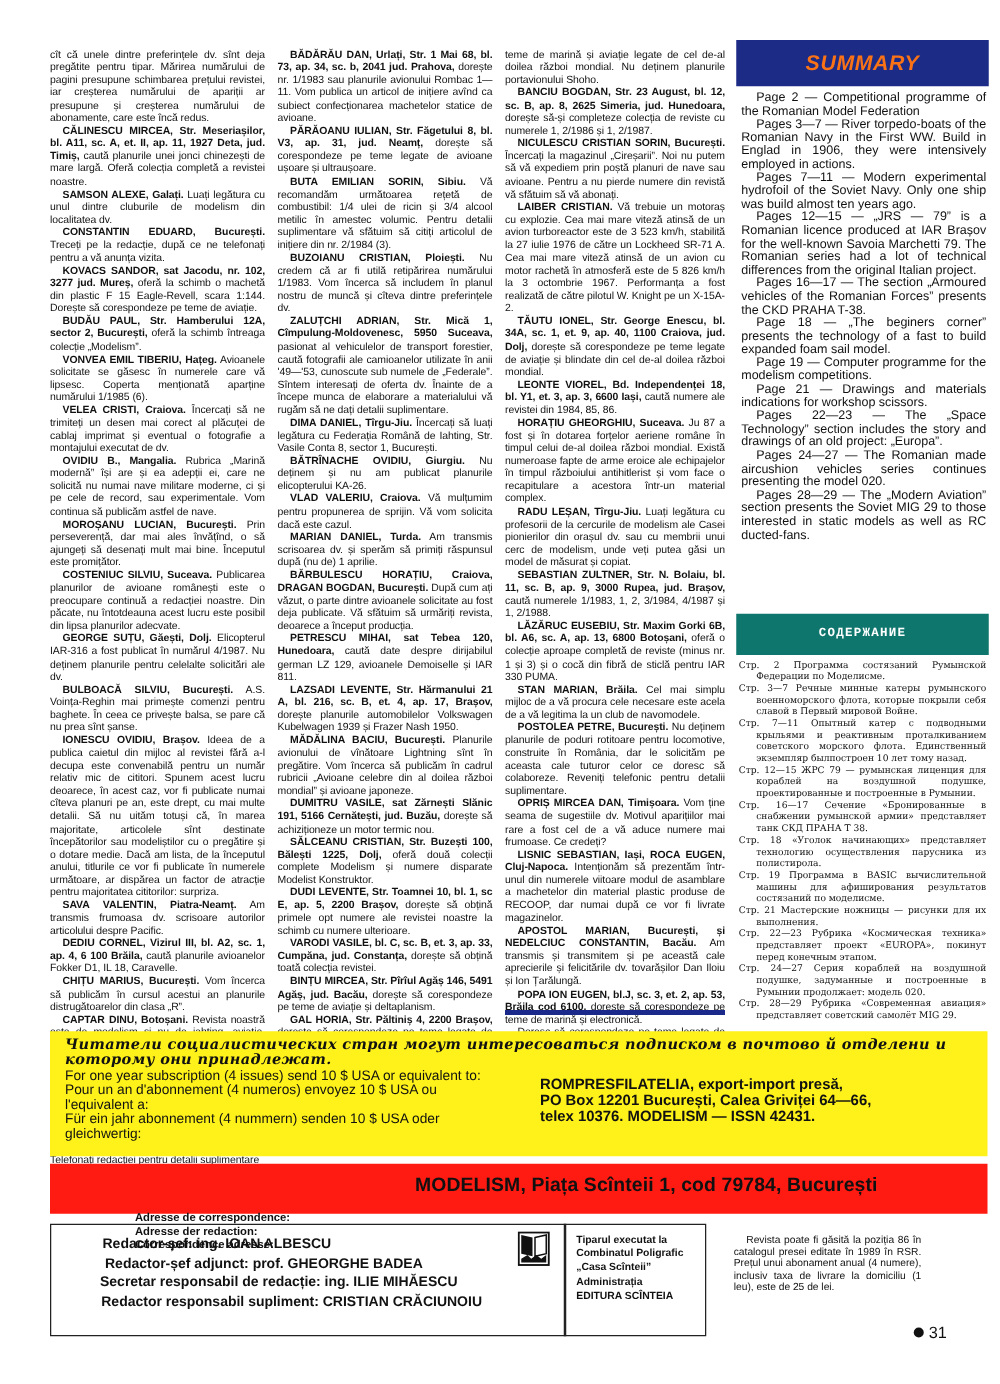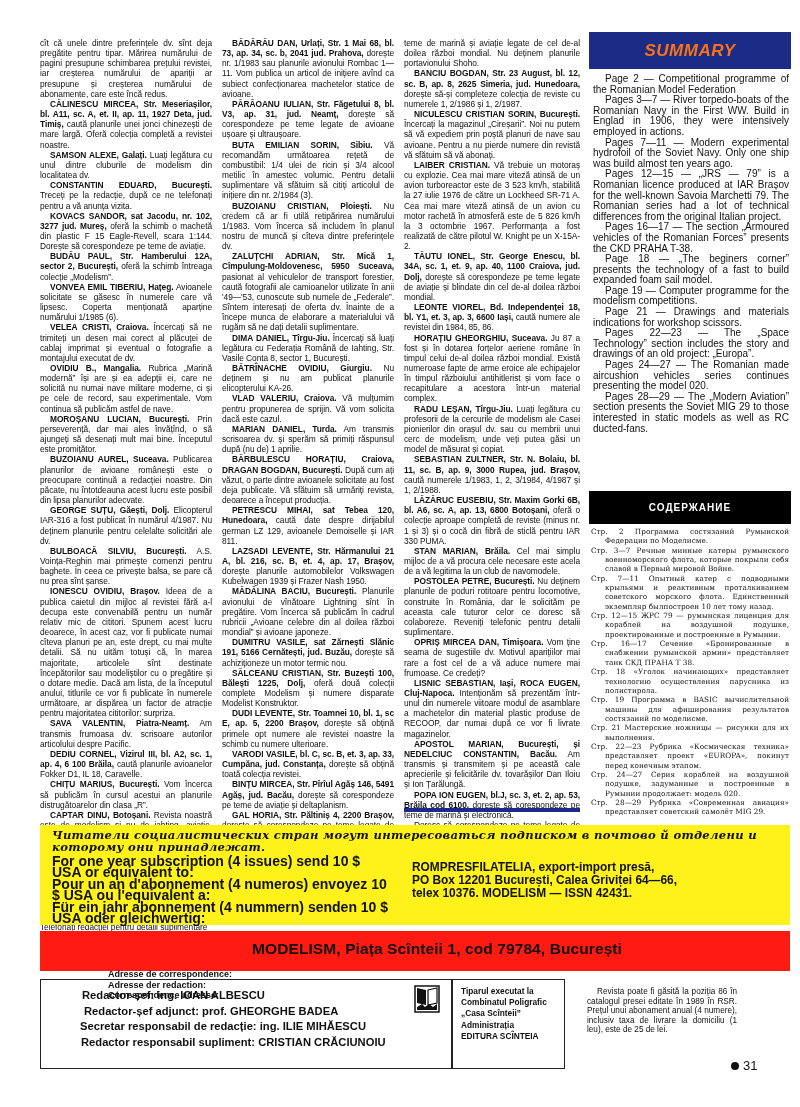--- a/index.html
+++ b/index.html
@@ -25,55 +25,55 @@
     position: absolute; left: 589px; top: 32px; width: 202px; height: 37px; background: #1c2b86;
     color: #f97316; font-weight: bold; font-style: italic; font-size: 17px; letter-spacing: 0.5px;
     display: flex; align-items: center; justify-content: center;
   }
   .summary {
     position: absolute; left: 593px; top: 74px; width: 196px;
     font-size: 10px; line-height: 10.6px; text-align: justify;
   }
   .summary p { margin: 0; text-indent: 12px; }
   .soder-head {
-    position: absolute; left: 589px; top: 491px; width: 202px; height: 33px; background: #000000;
-    color: #fff; font-family: Liberation Sans, sans-serif; font-weight: bold; font-size: 10px; letter-spacing: 1px;
+    position: absolute; left: 589px; top: 491px; width: 202px; height: 33px; background: #0f766e;
+    color: #fff; font-family: Liberation Mono, monospace; font-weight: bold; font-size: 10px; letter-spacing: 1px;
     display: flex; align-items: center; justify-content: center;
   }
   .soder {
     position: absolute; left: 591px; top: 527px; width: 198px;
     font-family: "DejaVu Serif", serif; font-size: 7.3px; line-height: 9.35px; text-align: justify;
   }
   .soder p { margin: 0; padding-left: 14px; text-indent: -14px; }
   
   .yellow {
     position: absolute; left: 40px; top: 825px; width: 750px; height: 100px; background: #fff21a;
   }
   .ru-line {
     position: absolute; left: 52px; top: 829px; width: 720px;
     font-family: "DejaVu Serif", serif; font-weight: bold; font-size: 11.6px; line-height: 12px; letter-spacing: 0.3px; font-style: italic;
   }
   .sub-lines {
     position: absolute; left: 52px; top: 856px; width: 340px;
-    font-weight: bold; font-size: 14px; line-height: 11.4px;
+    font-weight: normal; font-size: 11px; line-height: 11.4px;
   }
   .rom {
-    position: absolute; left: 412px; top: 861px; width: 360px;
+    position: absolute; left: 432px; top: 861px; width: 360px;
     font-weight: bold; font-size: 11.9px; line-height: 13px;
   }
   
   .red {
     position: absolute; left: 40px; top: 931px; width: 750px; height: 40px; background: #ff1a12;
   }
   .addr-labels {
     position: absolute; left: 108px; top: 959px; width: 180px;
     font-weight: bold; font-size: 9px; line-height: 10.6px; margin-top: 10px;
   }
   .addr-main {
-    position: absolute; left: 252px; top: 940px; width: 530px; text-align: left;
+    position: absolute; left: 252px; top: 940px; width: 530px; text-align: center;
     font-weight: bold; font-size: 15.5px; letter-spacing: 0.1px;
   }
   .mast-lines {
     position: absolute; left: 82px; top: 988px; width: 320px;
     font-weight: bold; font-size: 11.2px; line-height: 15.6px; white-space: nowrap;
   }
   .logo {
     position: absolute; left: 414px; top: 985px; width: 26px; height: 28px;
   }
   .print-text {
@@ -105,21 +105,21 @@
     <p class="entry noindent"><span>cît că unele dintre preferințele dv. sînt deja pregătite pentru tipar. Mărirea numărului de pagini presupune schimbarea prețului revistei, iar creșterea numărului de apariții ar presupune și creșterea numărului de abonamente, care este încă redus.</span></p>
     <p class="entry"><b>CĂLINESCU MIRCEA, Str. Meseriașilor, bl. A11, sc. A, et. II, ap. 11, 1927 Deta, jud. Timiș,</b><span> caută planurile unei jonci chinezești de mare largă. Oferă colecția completă a revistei noastre.</span></p>
     <p class="entry"><b>SAMSON ALEXE, Galați.</b><span> Luați legătura cu unul dintre cluburile de modelism din localitatea dv.</span></p>
     <p class="entry"><b>CONSTANTIN EDUARD, București.</b><span> Treceți pe la redacție, după ce ne telefonați pentru a vă anunța vizita.</span></p>
     <p class="entry"><b>KOVACS SANDOR, sat Jacodu, nr. 102, 3277 jud. Mureș,</b><span> oferă la schimb o machetă din plastic F 15 Eagle-Revell, scara 1:144. Dorește să corespondeze pe teme de aviație.</span></p>
     <p class="entry"><b>BUDĂU PAUL, Str. Hamberului 12A, sector 2, București,</b><span> oferă la schimb întreaga colecție „Modelism”.</span></p>
     <p class="entry"><b>VONVEA EMIL TIBERIU, Hațeg.</b><span> Avioanele solicitate se găsesc în numerele care vă lipsesc. Coperta menționată aparține numărului 1/1985 (6).</span></p>
     <p class="entry"><b>VELEA CRISTI, Craiova.</b><span> Încercați să ne trimiteți un desen mai corect al plăcuței de cablaj imprimat și eventual o fotografie a montajului executat de dv.</span></p>
     <p class="entry"><b>OVIDIU B., Mangalia.</b><span> Rubrica „Marină modernă” își are și ea adepții ei, care ne solicită nu numai nave militare moderne, ci și pe cele de record, sau experimentale. Vom continua să publicăm astfel de nave.</span></p>
     <p class="entry"><b>MOROȘANU LUCIAN, București.</b><span> Prin perseverență, dar mai ales învățînd, o să ajungeți să desenați mult mai bine. Începutul este promițător.</span></p>
-    <p class="entry"><b>BUZOIANU AUREL, Suceava.</b><span> Publicarea planurilor de avioane românești este o preocupare continuă a redacției noastre. Din păcate, nu întotdeauna acest lucru este posibil din lipsa planurilor adecvate.</span></p>
+    <p class="entry"><b>COSTENIUC SILVIU, Suceava.</b><span> Publicarea planurilor de avioane românești este o preocupare continuă a redacției noastre. Din păcate, nu întotdeauna acest lucru este posibil din lipsa planurilor adecvate.</span></p>
     <p class="entry"><b>GEORGE SUȚU, Găești, Dolj.</b><span> Elicopterul IAR-316 a fost publicat în numărul 4/1987. Nu deținem planurile pentru celelalte solicitări ale dv.</span></p>
     <p class="entry"><b>BULBOACĂ SILVIU, București.</b><span> A.S. Voința-Reghin mai primește comenzi pentru baghete. În ceea ce privește balsa, se pare că nu prea sînt șanse.</span></p>
     <p class="entry"><b>IONESCU OVIDIU, Brașov.</b><span> Ideea de a publica caietul din mijloc al revistei fără a-l decupa este convenabilă pentru un număr relativ mic de cititori. Spunem acest lucru deoarece, în acest caz, vor fi publicate numai cîteva planuri pe an, este drept, cu mai multe detalii. Să nu uităm totuși că, în marea majoritate, articolele sînt destinate începătorilor sau modeliștilor cu o pregătire și o dotare medie. Dacă am lista, de la începutul anului, titlurile ce vor fi publicate în numerele următoare, ar dispărea un factor de atracție pentru majoritatea cititorilor: surpriza.</span></p>
     <p class="entry"><b>SAVA VALENTIN, Piatra-Neamț.</b><span> Am transmis frumoasa dv. scrisoare autorilor articolului despre Pacific.</span></p>
     <p class="entry"><b>DEDIU CORNEL, Vizirul III, bl. A2, sc. 1, ap. 4, 6 100 Brăila,</b><span> caută planurile avioanelor Fokker D1, IL 18, Caravelle.</span></p>
     <p class="entry"><b>CHIȚU MARIUS, București.</b><span> Vom încerca să publicăm în cursul acestui an planurile distrugătoarelor din clasa „R”.</span></p>
     <p class="entry"><b>CAPTAR DINU, Botoșani.</b><span> Revista noastră este de modelism și nu de iahting, aviație, marină etc. Aceste domenii sînt reunite în paginile noastre în măsura în care modelele propuse spre realizare reprezintă unele avioane, iahturi sau nave cu un istoric sau caracteristici tehnice deosebite. Nu putem publica date sau informații din sporturile nautice sau aviatice cu un caracter foarte specializat.</span></p>
     <p class="entry"><b>MĂGUREANU RĂZVAN, București.</b><span> Telefonați redacției pentru detalii suplimentare</span></p>
   </div>
 <div class="col col2" id="col2">

